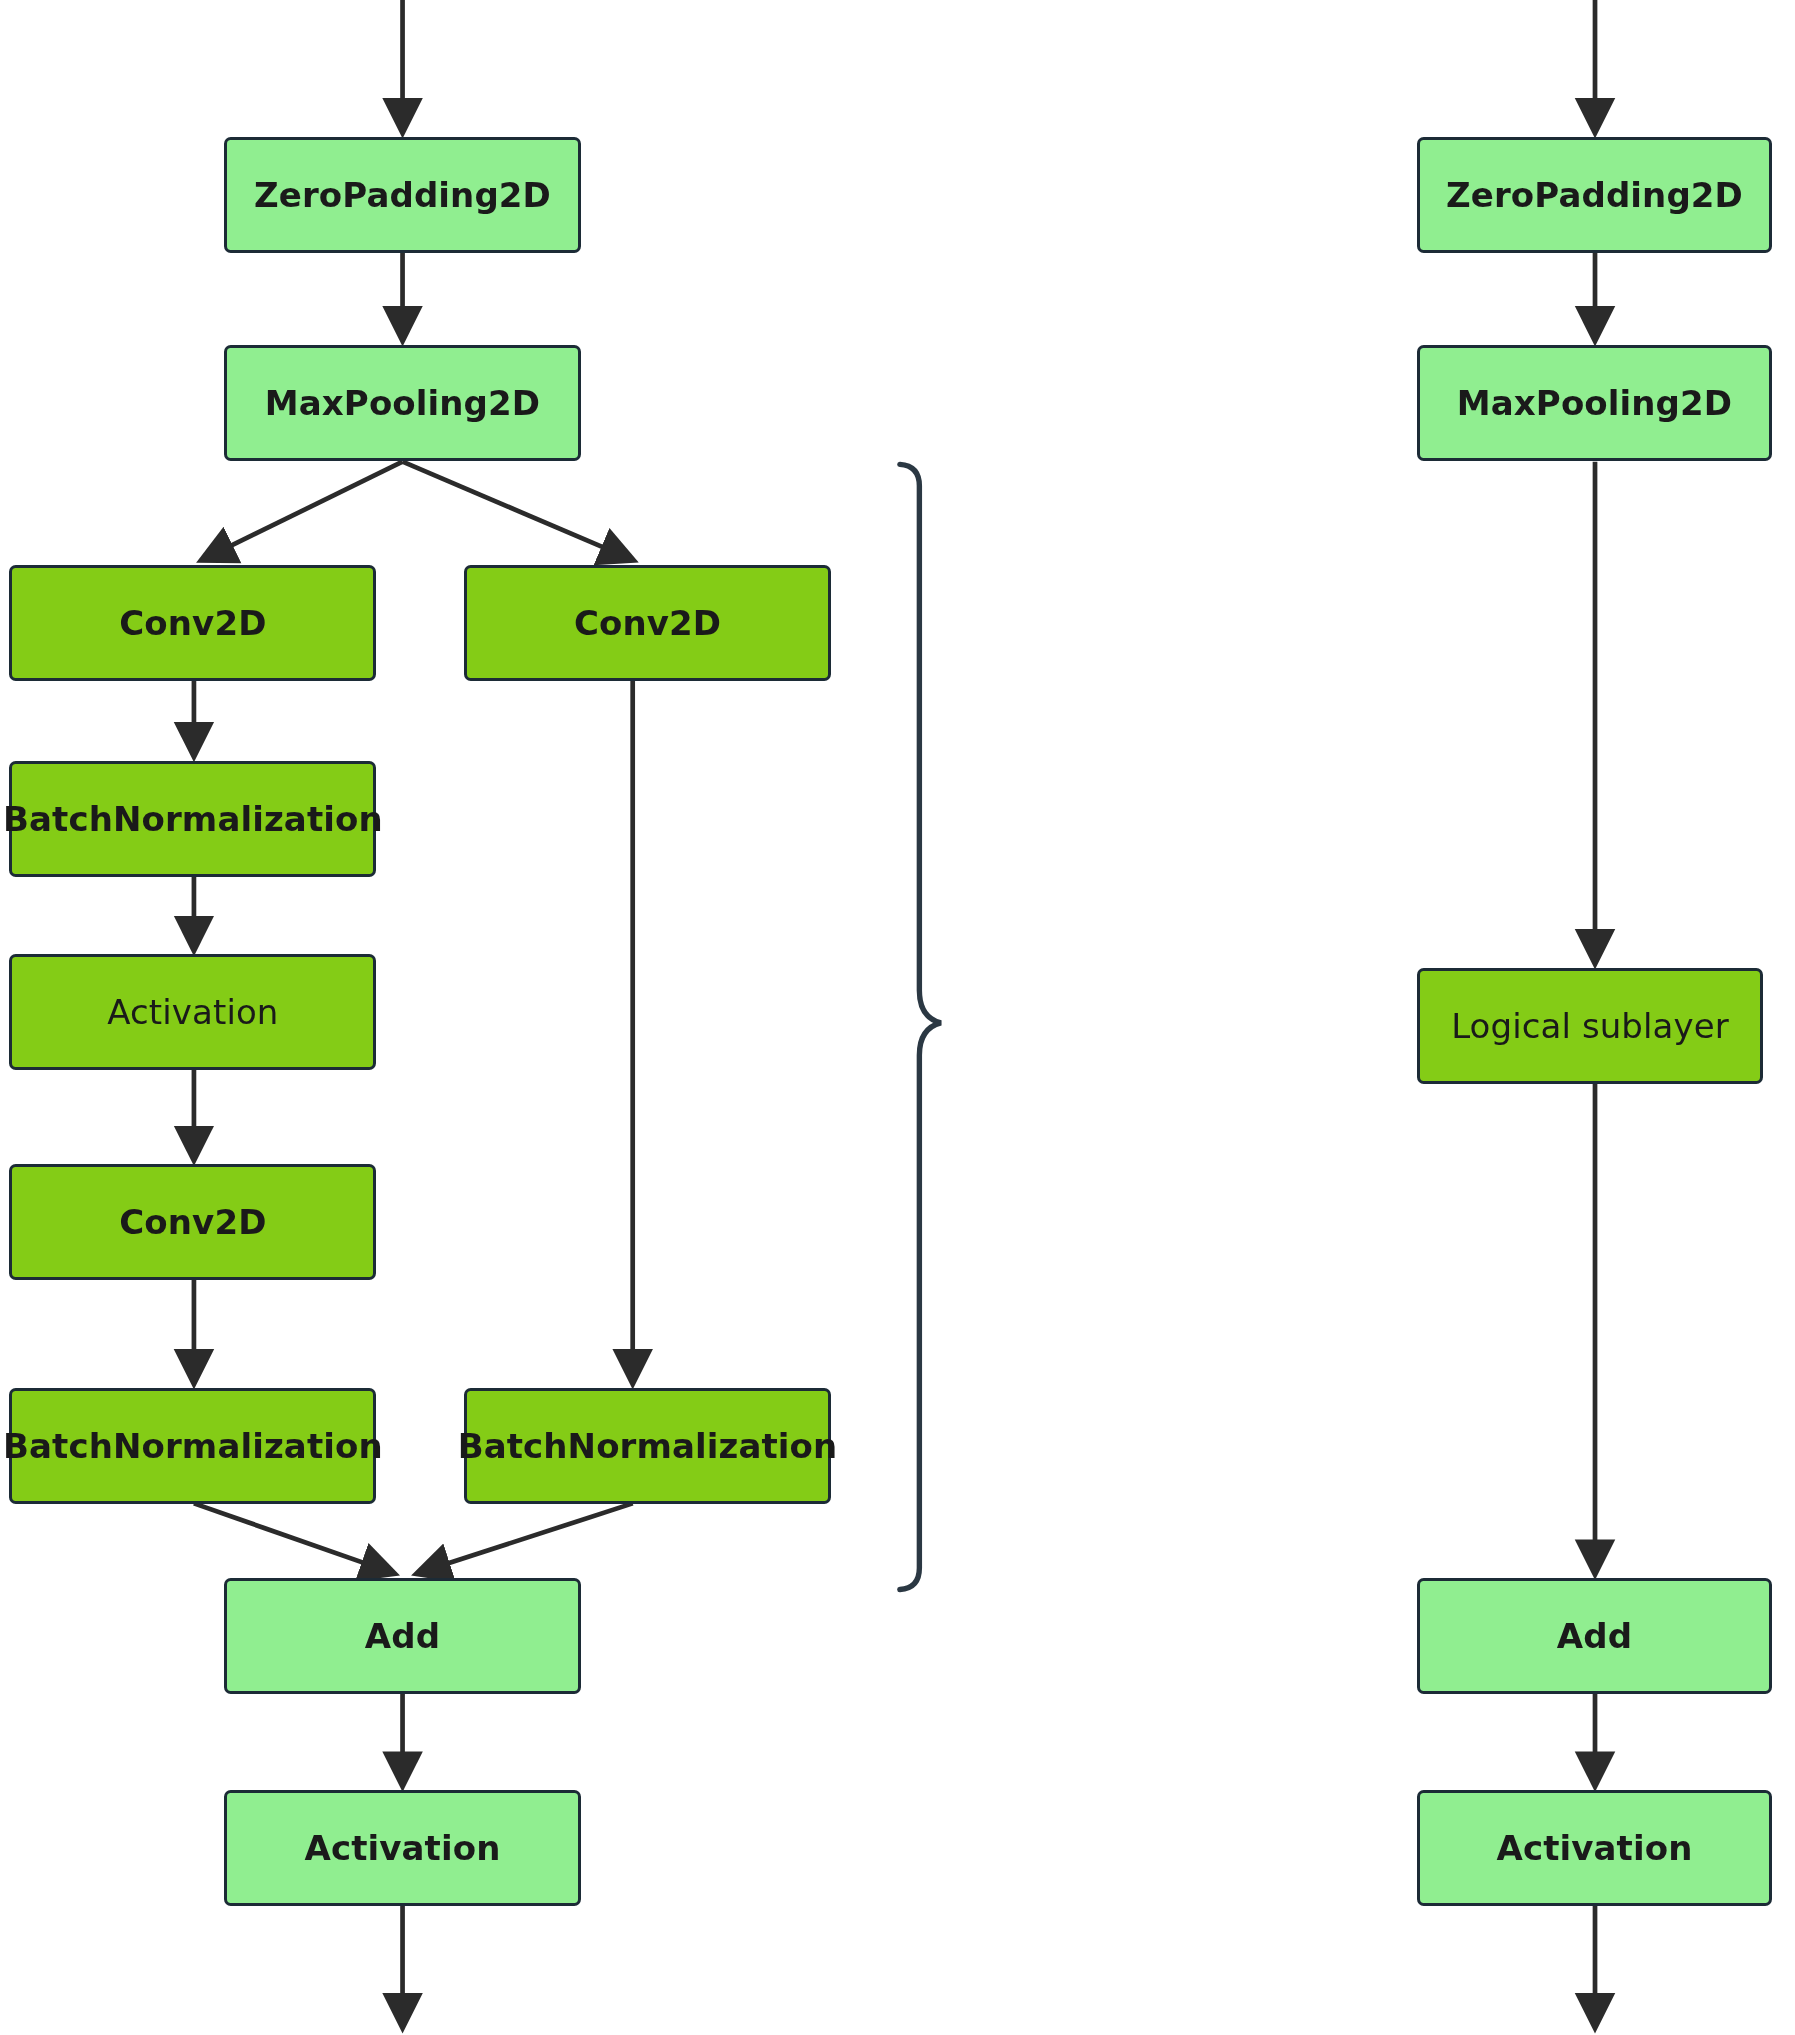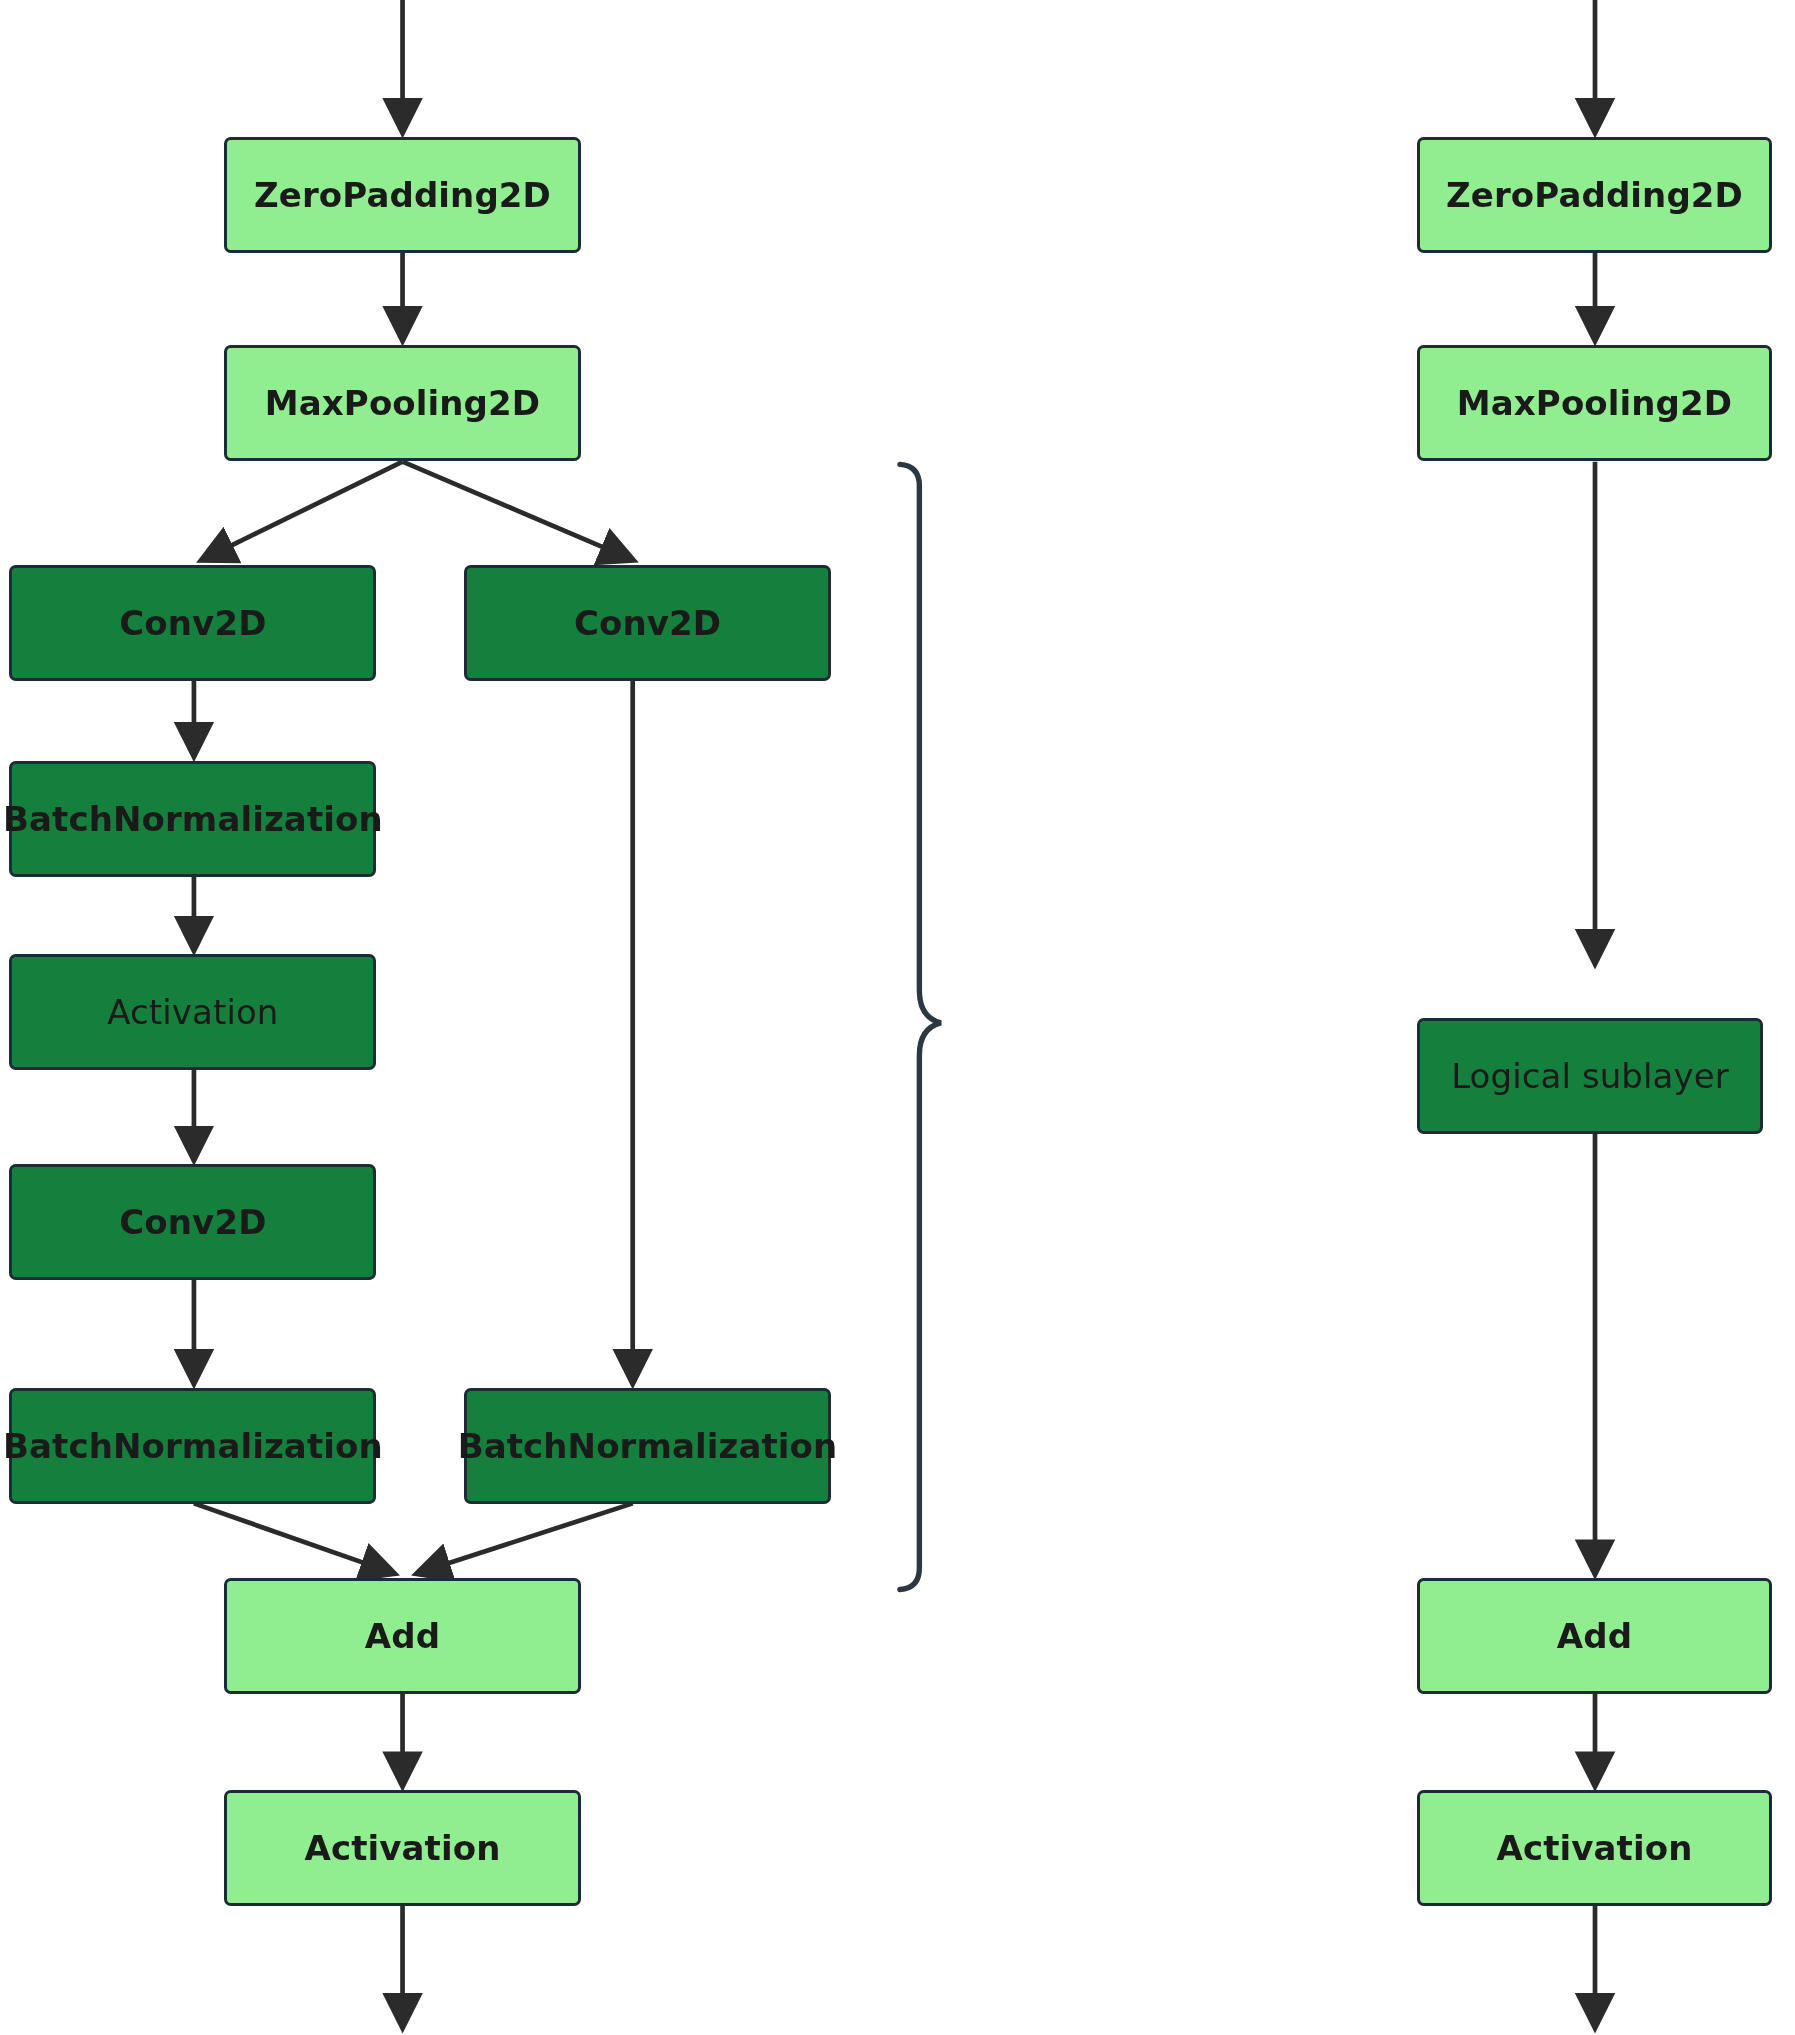--- a/index.html
+++ b/index.html
@@ -16,21 +16,21 @@
     border-radius:6.7px;
     display:flex;align-items:center;justify-content:center;
     text-align:center;
     color:#1a1a1a;
     font-size:34px;
     line-height:1.18;
     letter-spacing:0.1px;
     padding:0 14px;
   }
   .node.green{background:#90ee90;}
-  .node.pink{background:#15803d;}
+  .node.pink{background:#84cc16;}
   .node.bold{font-weight:bold;}
   .merge-label{
     position:absolute;
     font-size:75px;
     font-weight:bold;
     color:#3a3a3a;
     letter-spacing:-0.7px;
     white-space:nowrap;
   }
   svg.edges{position:absolute;left:0;top:0;width:1795px;height:2035px;pointer-events:none;}
@@ -119,21 +119,21 @@
 
 
   <div class="node green bold" style="left:1417px;top:137px;width:355px;height:116px;">
     <span>ZeroPadding2D</span>
   </div>
 
   <div class="node green bold" style="left:1417px;top:345px;width:355px;height:116px;">
     <span>MaxPooling2D</span>
   </div>
 
-  <div class="node pink" style="left:1417px;top:1018px;width:346px;height:116px;">
+  <div class="node pink" style="left:1417px;top:968px;width:346px;height:116px;">
     <span>Logical sublayer</span>
   </div>
 
   <div class="node green bold" style="left:1417px;top:1578px;width:355px;height:116px;">
     <span>Add</span>
   </div>
 
   <div class="node green bold" style="left:1417px;top:1790px;width:355px;height:116px;">
     <span>Activation</span>
   </div>

